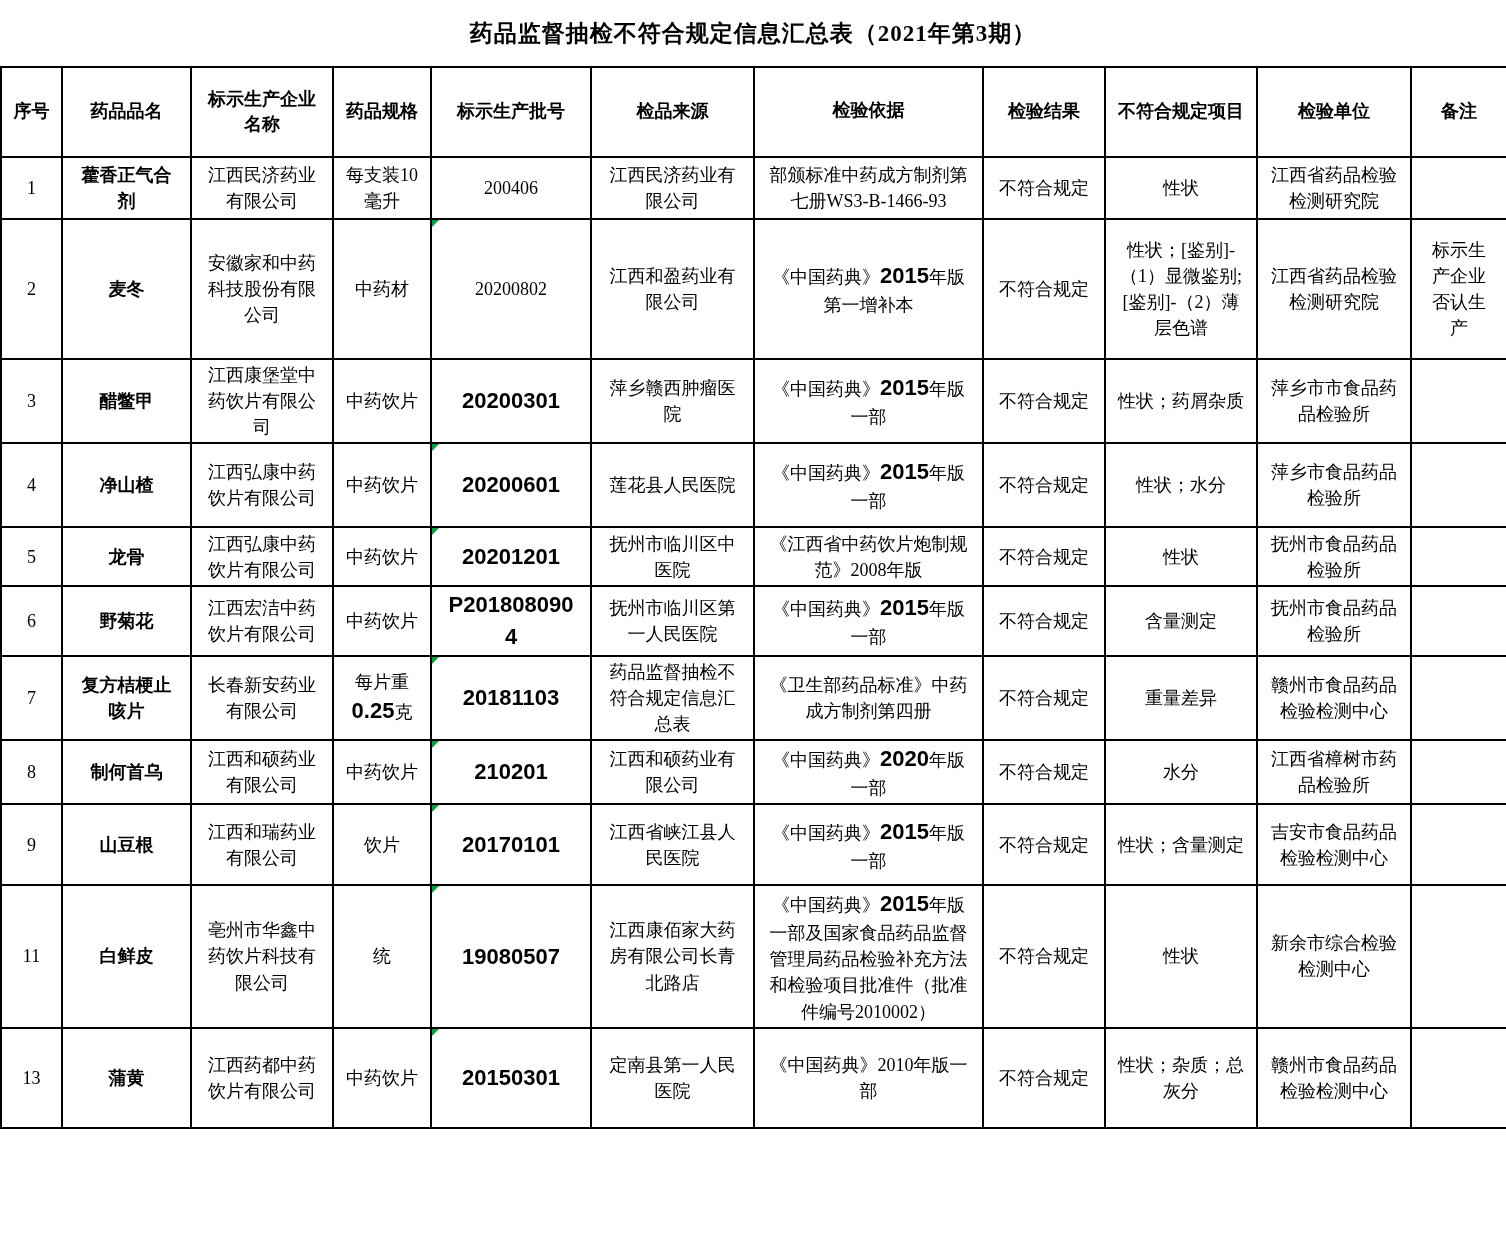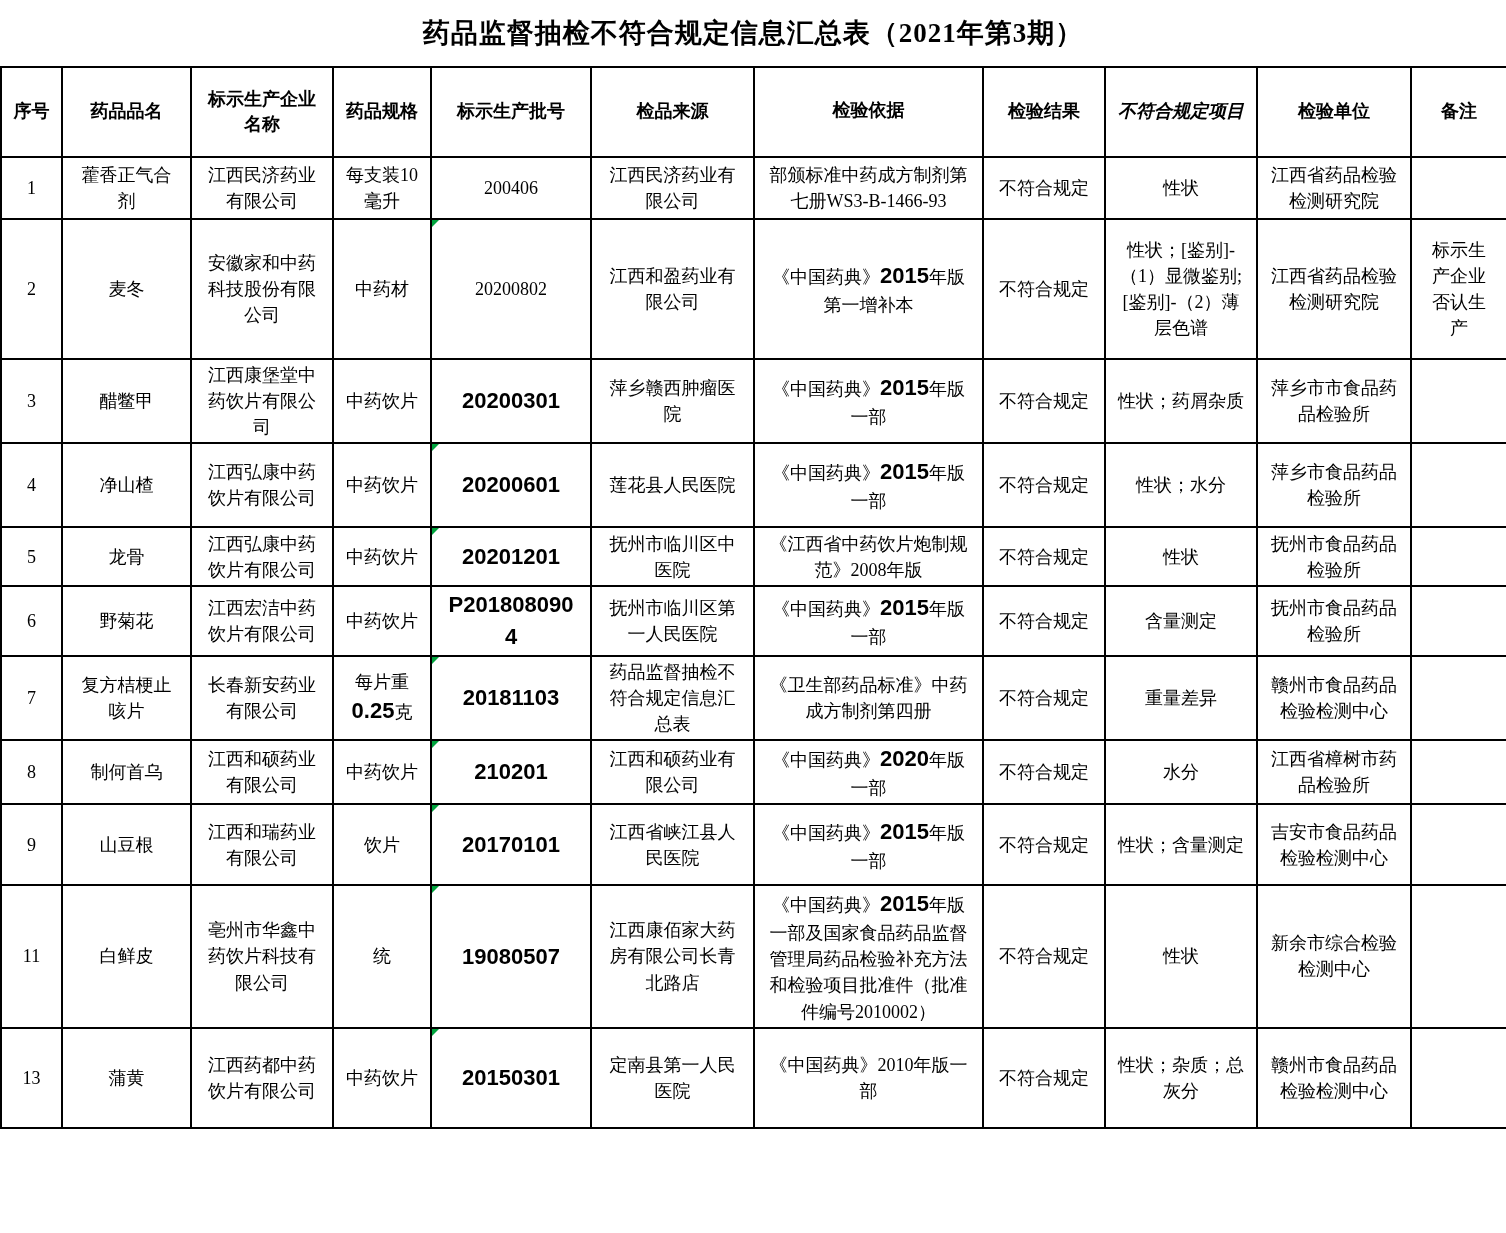--- a/index.html
+++ b/index.html
@@ -9,21 +9,21 @@
     background: #ffffff;
     color: #000000;
     font-family: "Liberation Serif", "DejaVu Serif", serif;
     box-sizing: border-box;
   }
   .title {
     height: 66px;
     display: flex;
     align-items: center;
     justify-content: center;
-    font-size: 27px;
+    font-size: 23px;
     font-weight: bold;
     letter-spacing: 1px;
   }
   table.grid {
     border-collapse: collapse;
     table-layout: fixed;
     width: 1506px;
   }
   table.grid th, table.grid td {
     border: 2px solid #000000;
@@ -32,31 +32,31 @@
     font-size: 18px;
     line-height: 1.45;
     padding: 2px 12px;
     position: relative;
     word-break: break-word;
     box-sizing: border-box;
   }
   table.grid th { font-weight: bold; line-height: 1.4; padding: 2px 10px; }
   
   td.c1  { padding: 2px 4px; }
-  td.c2  { padding: 2px 12px; }
+  td.c2  { padding: 2px 12px; font-weight: bold; }
   td.c3  { padding: 2px 12px; }
   th.c3  { padding: 2px 22px; }
   td.c4  { padding: 2px 12px; }
   td.c5  { padding: 2px 4px; }
   td.c6  { padding: 2px 21px; }
   td.c7  { padding: 2px 19px; margin-left: 24px; }
   th.c7  { padding: 2px 10px; font-family: Liberation Mono, monospace; }
   td.c8  { padding: 2px 6px; }
   td.c9  { padding: 2px 19px; }
-  th.c9  { padding: 2px 16px; font-style: italic; }
+  th.c9  { padding: 2px 16px; }
   td.c10 { padding: 2px 19px; }
   td.c11 { padding: 2px 10px; }
   .num {
     font-family: "Liberation Sans", "DejaVu Sans", sans-serif;
     font-weight: bold;
     font-size: 22px;
   }
   .flag {
     position: absolute;
     top: 0;

